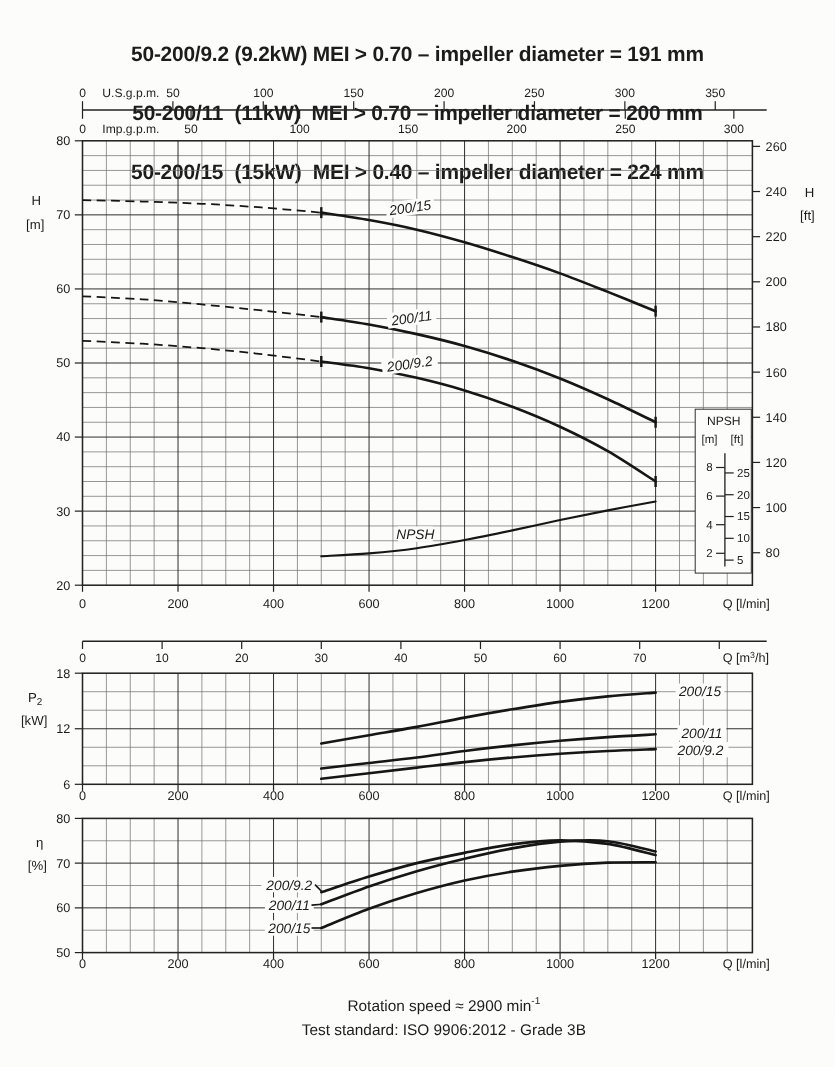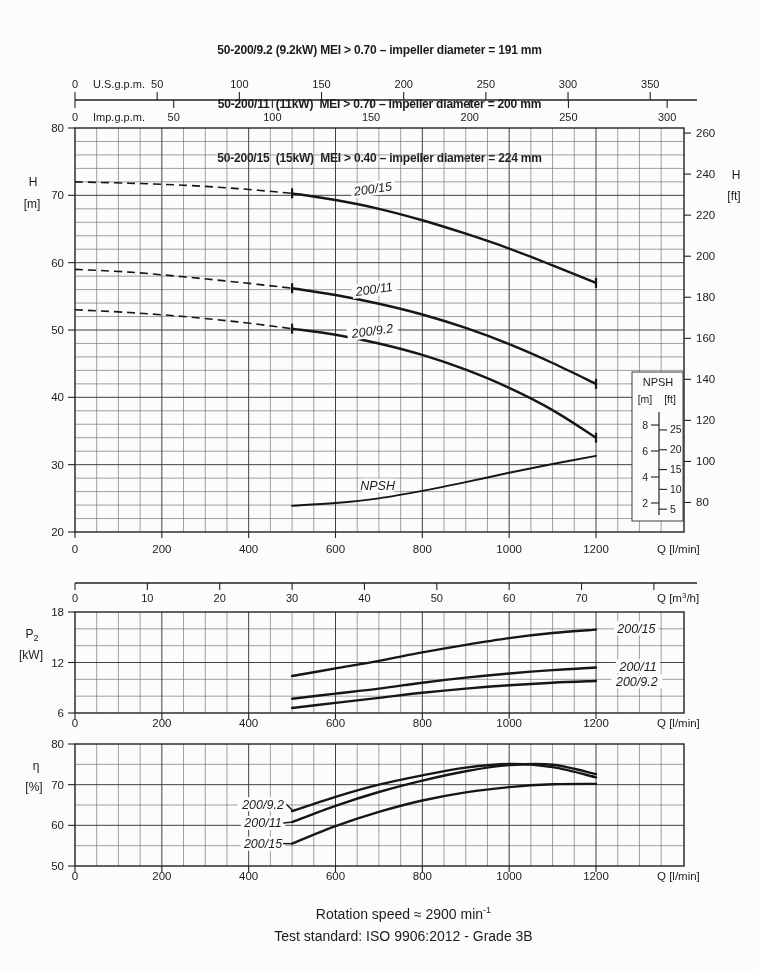--- a/index.html
+++ b/index.html
@@ -1,19 +1,19 @@
 <!DOCTYPE html>
 <html><head>
 <meta charset="utf-8">
 <style>
   html,body{margin:0;padding:0;background:#e8e8e6;}
   #page{position:relative;width:759px;height:970px;background:#fcfcfa;margin:0 auto;
         font-family:"Liberation Sans","DejaVu Sans",sans-serif;color:#1c1c1c;overflow:hidden;}
   #title-block{position:absolute;top:5px;left:0;width:100%;text-align:center;
-               font-weight:bold;font-size:12px;line-height:18px;letter-spacing:-0.2px;white-space:pre;}
+               font-weight:bold;font-size:19px;line-height:18px;letter-spacing:-0.2px;white-space:pre;}
   #figure-svg{position:absolute;top:0;left:0;}
   #footer-block{position:absolute;top:899px;left:0;width:100%;text-align:center;
                 font-size:14px;line-height:22px;margin-left:24px;}
   sup{font-size:0.65em;}
 </style>
 </head>
 <body>
 
 <div id="page">
   <div id="title-block">

